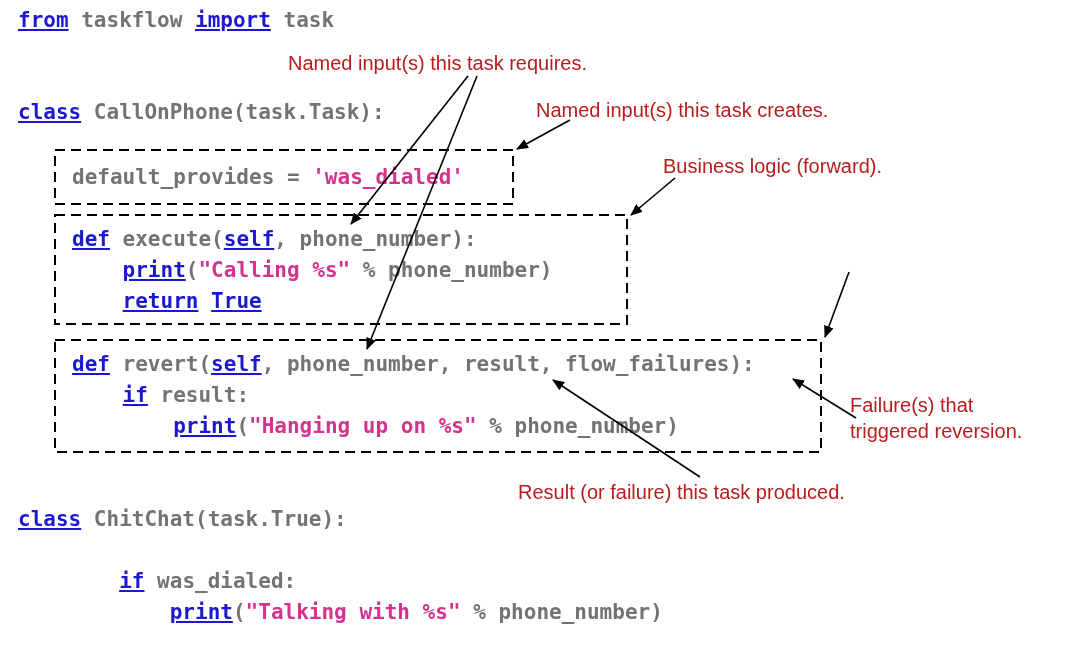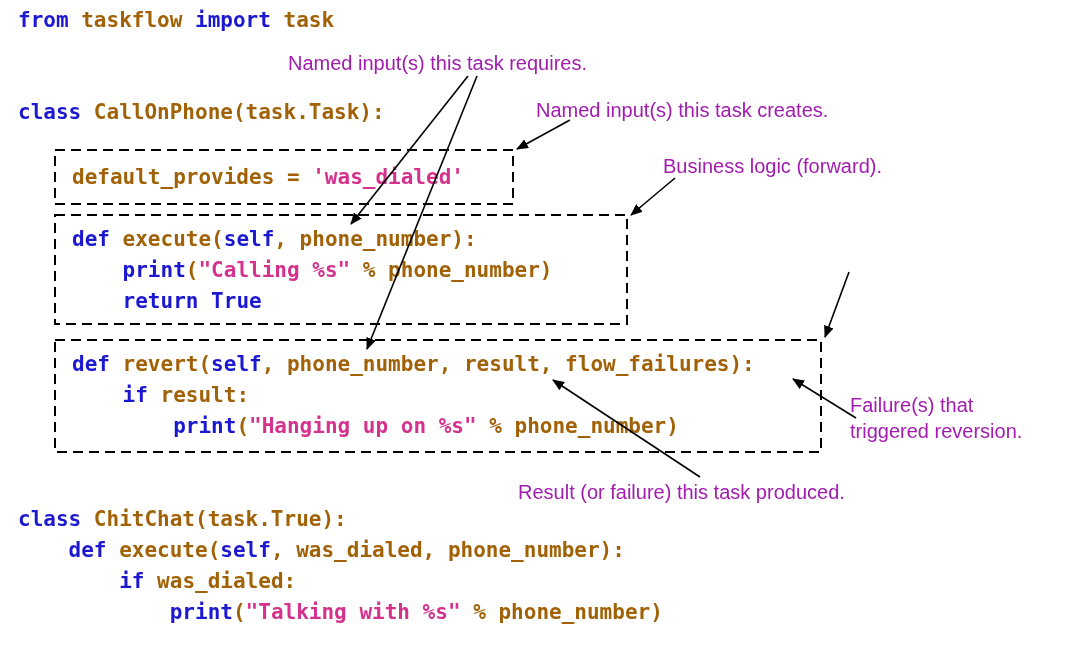--- a/index.html
+++ b/index.html
@@ -1,24 +1,24 @@
 <!DOCTYPE html>
 <html style="--keyword: #1b18d0; --string: #d4328c; --text: #000000; --arrow: #000000;"><head>
 <meta charset="utf-8">
 <style>
   html,body{margin:0;padding:0;background:#fff;}
   .canvas{position:relative;width:1068px;height:656px;background:#fff;overflow:hidden;
           font-family:"Liberation Sans","DejaVu Sans",sans-serif;}
   .code-line{position:absolute;white-space:pre;
              font-family:"DejaVu Sans Mono","Liberation Mono",monospace;
              font-weight:bold;font-size:21px;line-height:24px;color:#000;}
-  .tok-pl{color:#a16207;}
-  .tok-kw{color:var(--keyword,#1b18d0);}
+  .tok-pl{color:#737373;}
+  .tok-kw{color:var(--keyword,#1b18d0);text-decoration:underline;}
   .tok-str{color:var(--string,#d4328c);}
-  .ann{position:absolute;font-size:20px;line-height:26px;color:#a21caf;}
+  .ann{position:absolute;font-size:20px;line-height:26px;color:#b91c1c;}
   #ann-failures{width:204px;text-align:left;}
   
   #L0{left:18px;top:8px}   #L1{left:18px;top:100px}
   #L2{left:72px;top:165px}
   #L3{left:72px;top:227px} #L4{left:72px;top:258px} #L5{left:72px;top:289px}
   #L6{left:72px;top:352px} #L7{left:72px;top:383px} #L8{left:72px;top:414px}
   #L9{left:18px;top:507px} #L10{left:18px;top:538px}
   #L11{left:18px;top:569px}#L12{left:18px;top:600px}
   
   #ann-inputs{left:288px;top:50px}
@@ -37,21 +37,20 @@
   <div class="code-line" id="L0"><span class="tok-kw">from</span><span class="tok-pl"> taskflow </span><span class="tok-kw">import</span><span class="tok-pl"> task</span></div>
   <div class="code-line" id="L1"><span class="tok-kw">class</span><span class="tok-pl"> CallOnPhone(task.Task):</span></div>
   <div class="code-line" id="L3"><span class="tok-kw">def</span><span class="tok-pl"> execute(</span><span class="tok-kw">self</span><span class="tok-pl">, phone_number):</span></div>
   <div class="code-line" id="L2"><span class="tok-pl">default_provides = </span><span class="tok-str">'was_dialed'</span></div>
   <div class="code-line" id="L4"><span class="tok-pl">    </span><span class="tok-kw">print</span><span class="tok-pl">(</span><span class="tok-str">"Calling %s"</span><span class="tok-pl"> % phone_number)</span></div>
   <div class="code-line" id="L5"><span class="tok-pl">    </span><span class="tok-kw">return</span><span class="tok-pl"> </span><span class="tok-kw">True</span></div>
   <div class="code-line" id="L6"><span class="tok-kw">def</span><span class="tok-pl"> revert(</span><span class="tok-kw">self</span><span class="tok-pl">, phone_number, result, flow_failures):</span></div>
   <div class="code-line" id="L7"><span class="tok-pl">    </span><span class="tok-kw">if</span><span class="tok-pl"> result:</span></div>
   <div class="code-line" id="L8"><span class="tok-pl">        </span><span class="tok-kw">print</span><span class="tok-pl">(</span><span class="tok-str">"Hanging up on %s"</span><span class="tok-pl"> % phone_number)</span></div>
   <div class="code-line" id="L9"><span class="tok-kw">class</span><span class="tok-pl"> ChitChat(task.True):</span></div>
-  <div class="code-line" id="L10"><span class="tok-pl">    </span><span class="tok-kw">def</span><span class="tok-pl"> execute(</span><span class="tok-kw">self</span><span class="tok-pl">, was_dialed, phone_number):</span></div>
   <div class="code-line" id="L11"><span class="tok-pl">        </span><span class="tok-kw">if</span><span class="tok-pl"> was_dialed:</span></div>
   <div class="code-line" id="L12"><span class="tok-pl">            </span><span class="tok-kw">print</span><span class="tok-pl">(</span><span class="tok-str">"Talking with %s"</span><span class="tok-pl"> % phone_number)</span></div>
 
   <div class="ann" id="ann-inputs">Named input(s) this task requires.</div>
   <div class="ann" id="ann-outputs">Named input(s) this task creates.</div>
   <div class="ann" id="ann-forward">Business logic (forward).</div>
   <div class="ann" id="ann-failures">Failure(s) that triggered reversion.</div>
   <div class="ann" id="ann-result">Result (or failure) this task produced.</div>
 
   <svg class="overlay" width="1068" height="656" viewBox="0 0 1068 656">

